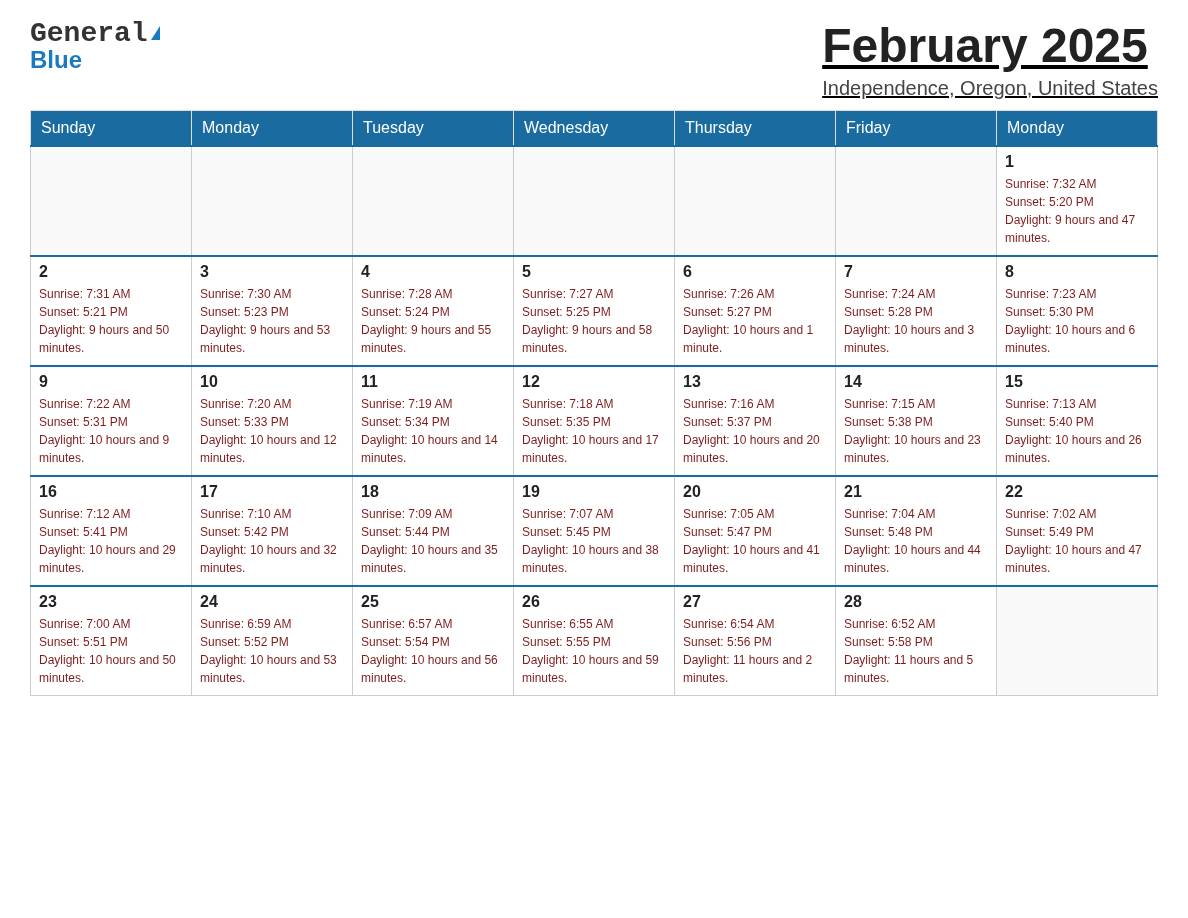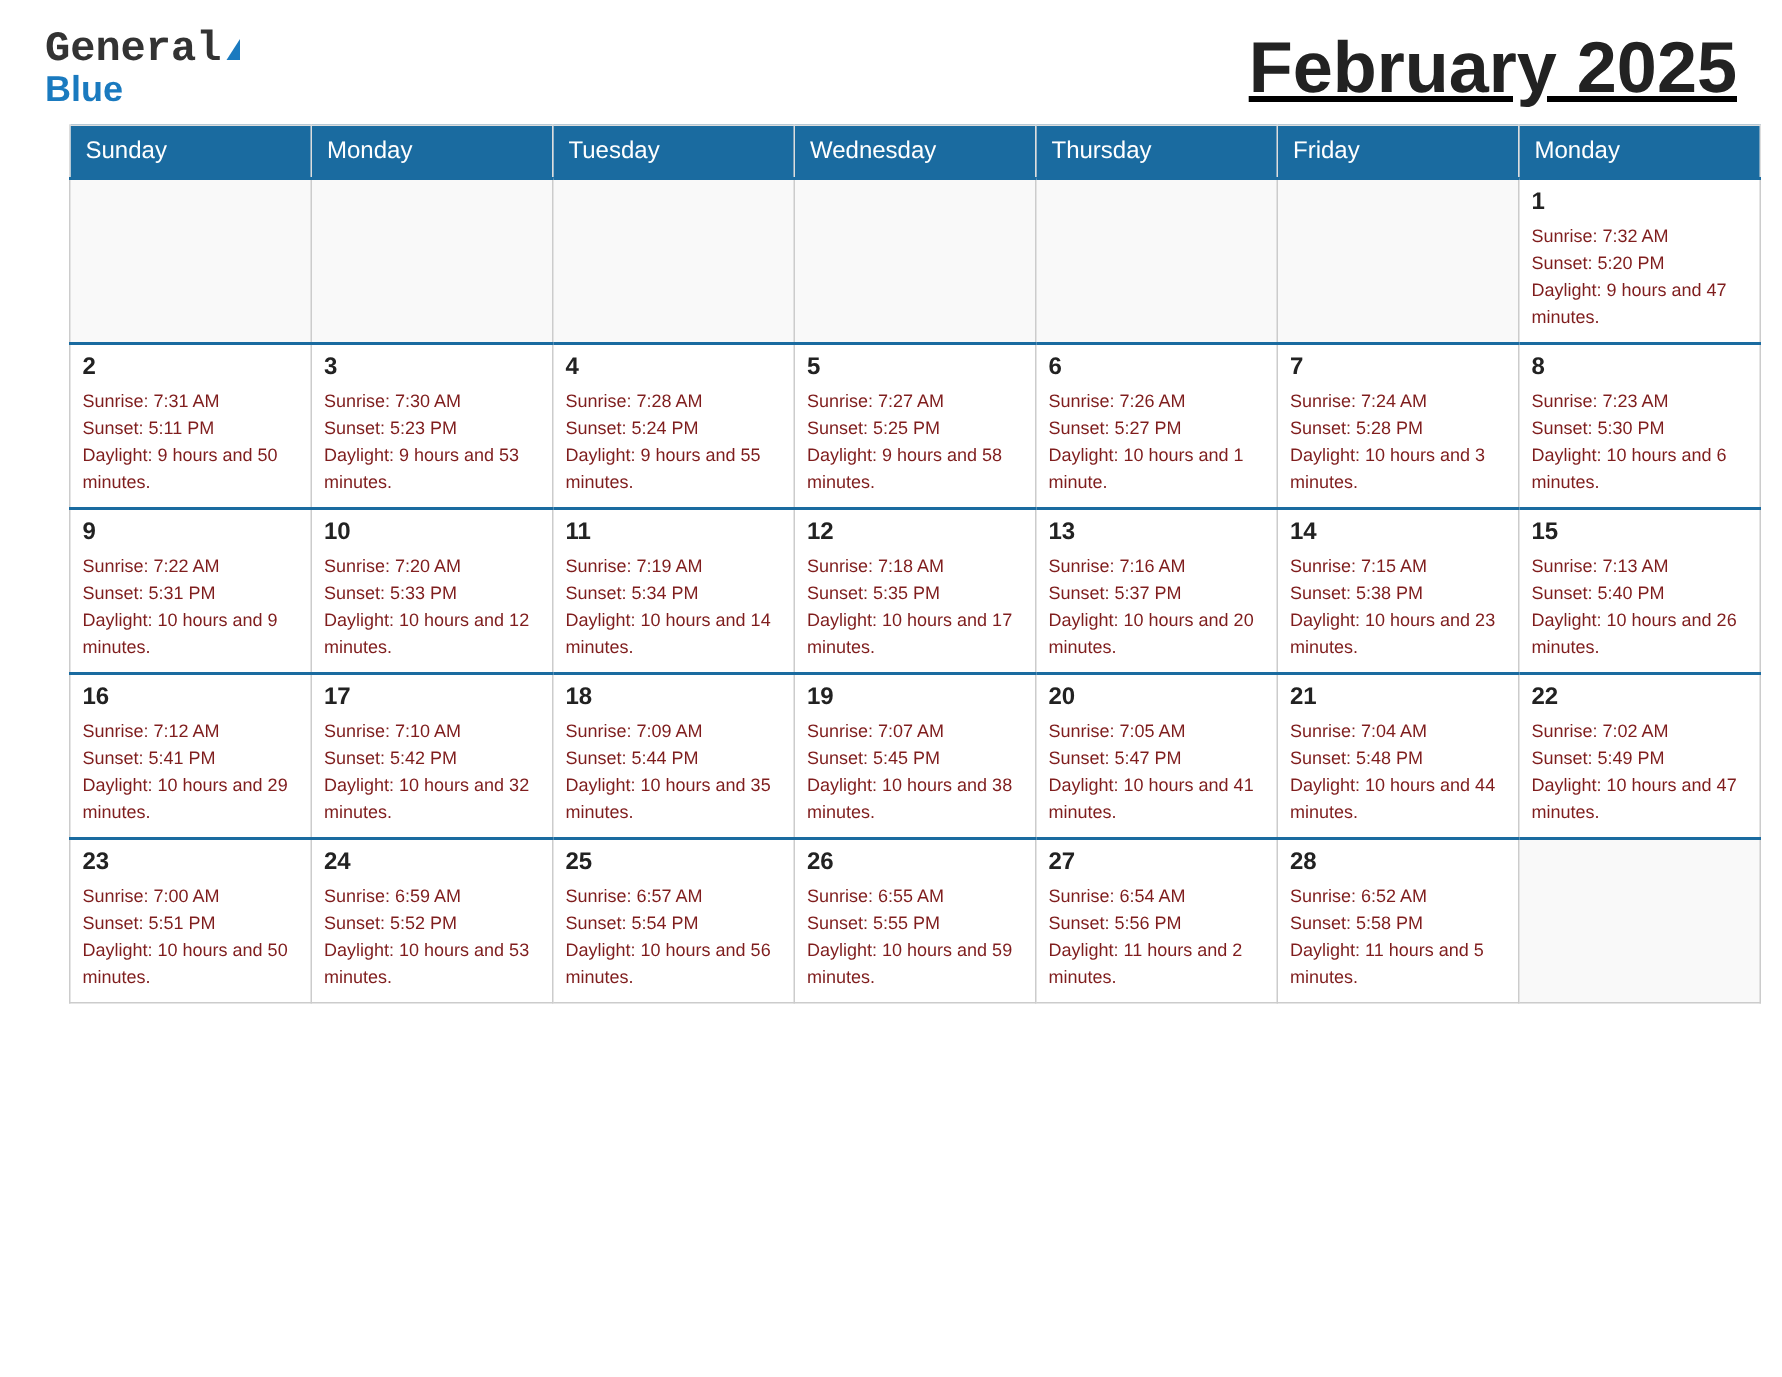--- a/index.html
+++ b/index.html
@@ -46,21 +46,20 @@
     }
     .location {
       font-size: 20px;
       color: #444;
       margin-top: 4px;
     }
     .calendar {
       width: 100%;
       border-collapse: collapse;
       margin-top: 10px;
-      margin-left: 16px;
     }
     .calendar th {
       background-color: #1a6ba0;
       color: #fff;
       font-size: 16px;
       font-weight: normal;
       padding: 8px 10px;
       text-align: left;
       border: 1px solid #ddd;
     }
@@ -97,20 +96,21 @@
 <div class="header">
   <div class="logo">
     <div style="display:flex; align-items:center;">
       <span class="logo-text-general">General</span>
       <span style="display:inline-block; width:0; height:0; border-left:9px solid transparent; border-right:0px solid transparent; border-bottom:14px solid #1a7abf; margin-left:3px; margin-bottom:2px;"></span>
     </div>
     <span class="logo-text-blue">Blue</span>
   </div>
   <div class="title-section">
     <div class="month-title">February 2025</div>
+    <div class="location">Independence, Oregon, United States</div>
   </div>
 </div>
 
 <table class="calendar">
   <thead>
     <tr>
     <th>Sunday</th>
         <th>Monday</th>
         <th>Tuesday</th>
         <th>Wednesday</th>
@@ -131,21 +131,21 @@
           <span class="day-number">1</span>
           <div class="day-info" style="white-space: pre-line;">Sunrise: 7:32 AM
 Sunset: 5:20 PM
 Daylight: 9 hours and 47 minutes.</div>
         </td>
       </tr>
       <tr class="week-row">
         <td>
           <span class="day-number">2</span>
           <div class="day-info" style="white-space: pre-line;">Sunrise: 7:31 AM
-Sunset: 5:11 PM
+Sunset: 5:21 PM
 Daylight: 9 hours and 50 minutes.</div>
         </td>
         <td>
           <span class="day-number">3</span>
           <div class="day-info" style="white-space: pre-line;">Sunrise: 7:30 AM
 Sunset: 5:23 PM
 Daylight: 9 hours and 53 minutes.</div>
         </td>
         <td>
           <span class="day-number">4</span>

